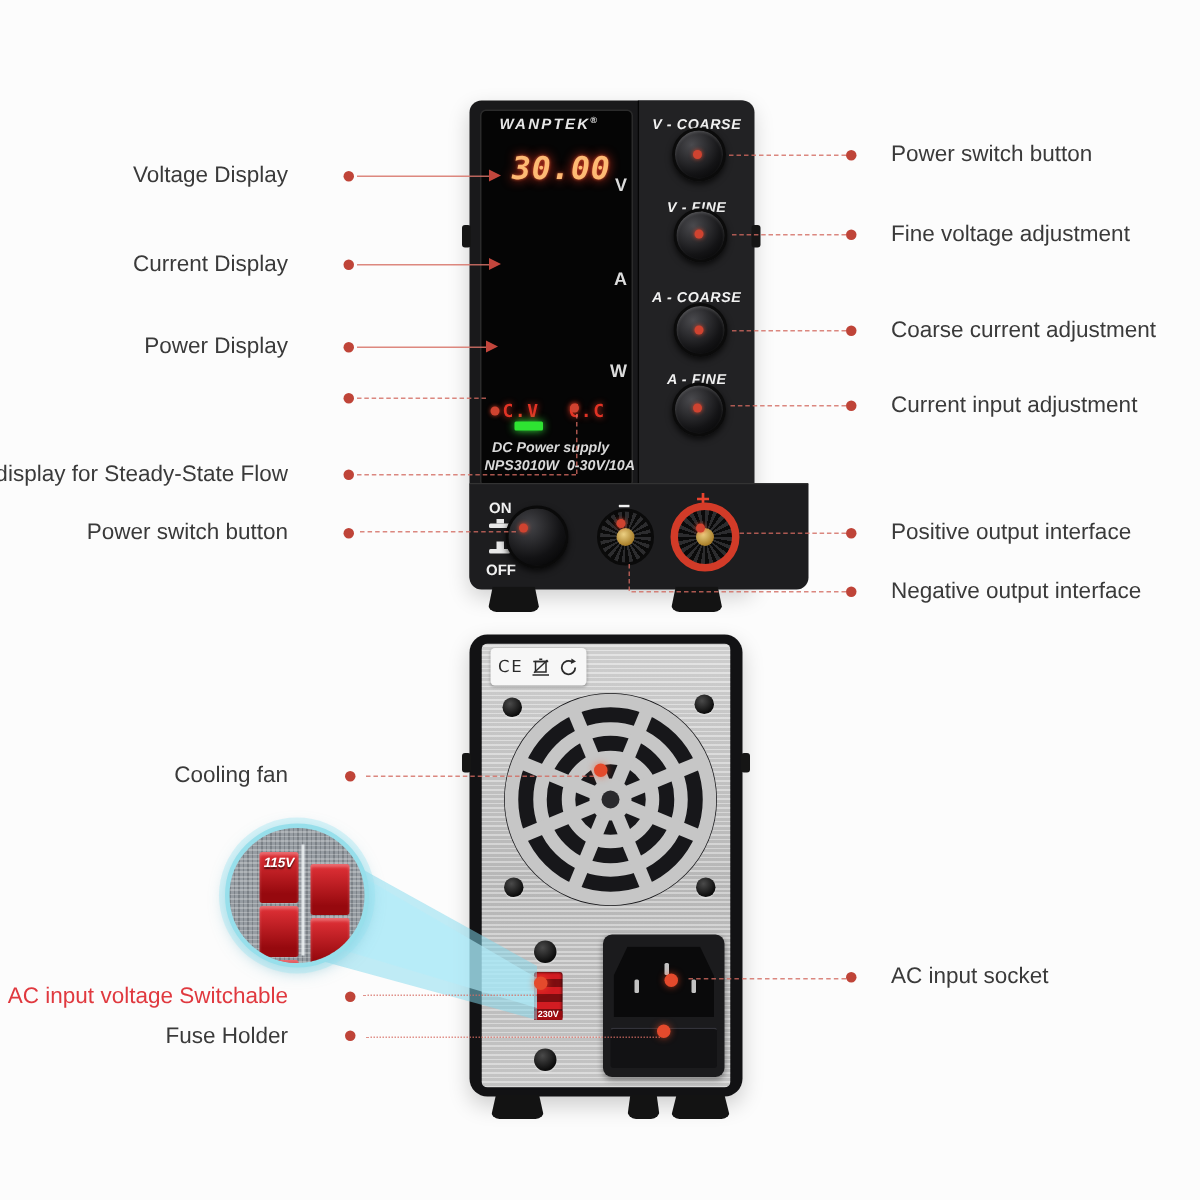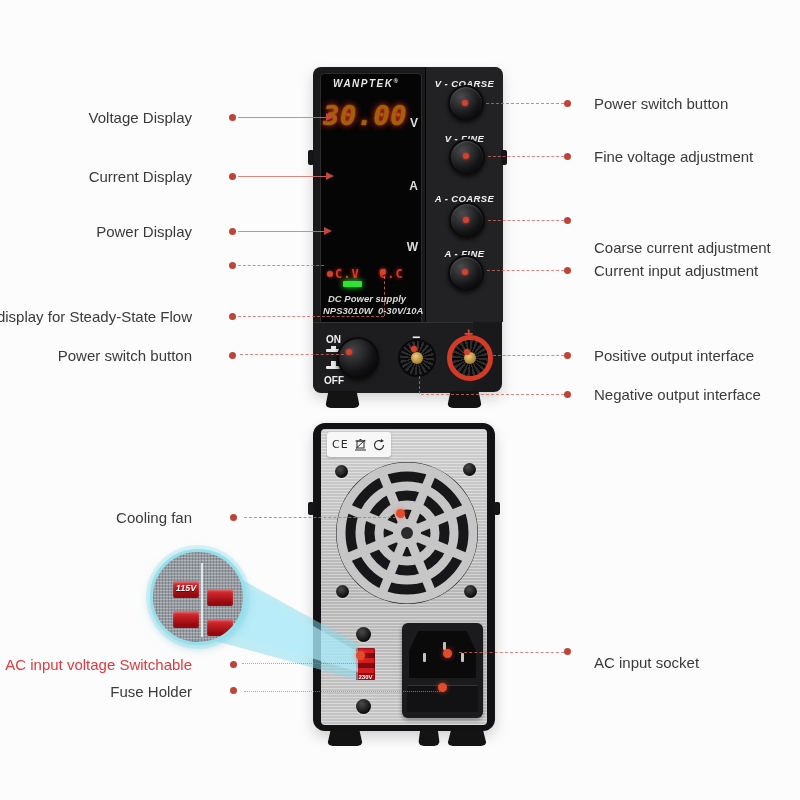--- a/index.html
+++ b/index.html
@@ -24,37 +24,37 @@
   
   #front{position:absolute;left:313px;top:67px;width:189px;height:325px;background:#19191b;
          border-radius:8px;box-shadow:0 6px 14px rgba(0,0,0,.18);}
   #glass{position:absolute;left:7px;top:6px;width:100px;height:250px;background:#050505;
          border:1px solid #2b2b2b;border-radius:4px;}
   .brand{position:absolute;left:12px;top:4px;color:#e6e6e6;font-size:10px;font-weight:bold;
          font-style:italic;letter-spacing:1.5px;}
   .brand sup{font-size:6px;letter-spacing:0;}
   .digits{position:absolute;left:0;right:14px;text-align:right;
           font-family:"DejaVu Sans Mono",monospace;font-weight:bold;font-style:italic;
-          font-size:27px;color:#a16207;letter-spacing:.5px;
+          font-size:21px;color:#fdba74;letter-spacing:.5px;
           text-shadow:0 0 7px rgba(255,55,35,.9),0 0 2px rgba(255,120,60,.8);}
   .unit{position:absolute;right:3px;color:#dcdcdc;font-size:12px;font-weight:bold;}
   .ledtxt{position:absolute;font-family:"DejaVu Sans Mono",monospace;font-weight:bold;
           font-size:12px;color:#e23325;text-shadow:0 0 4px rgba(255,60,40,.8);letter-spacing:1px;}
   .greenbar{position:absolute;left:22px;top:207px;width:19px;height:6px;background:#2ee332;
             border-radius:1px;box-shadow:0 0 6px rgba(60,255,70,.9);}
   .cap{position:absolute;color:#d9d9d9;font-size:9.5px;font-weight:bold;font-style:italic;white-space:nowrap;}
   #knobpanel{position:absolute;left:112px;top:0;width:77px;height:255px;background:#222224;
              border-left:1px solid #050505;border-radius:0 8px 0 0;}
   .knoblabel{position:absolute;width:100%;text-align:center;color:#f2f2f2;font-size:9.5px;
              font-weight:bold;font-style:italic;letter-spacing:.4px;}
   .knob{position:absolute;width:36px;height:36px;border-radius:50%;
         background:radial-gradient(circle at 35% 30%,#4a4a4e,#141416 62%,#000);
         border:2px solid #0b0b0b;box-shadow:0 2px 4px rgba(0,0,0,.7),inset 0 1px 2px rgba(255,255,255,.18);
         box-sizing:border-box;}
-  #lowerfront{position:absolute;left:0;top:255px;width:160px;height:70px;background:#1d1d1f;
+  #lowerfront{position:absolute;left:0;top:255px;width:226px;height:70px;background:#1d1d1f;
               border-top:1px solid #333;border-radius:0 0 8px 8px;}
   .wtxt{position:absolute;color:#f0f0f0;font-weight:bold;font-size:10px;}
   .btnicon{position:absolute;width:14px;}
   .btnicon .bar{width:14px;height:3px;background:#e8e8e8;border-radius:1px;}
   .btnicon .stem{width:5px;height:5px;background:#e8e8e8;margin:0 auto;}
   .pwrbtn{position:absolute;left:24px;top:14px;width:42px;height:42px;border-radius:50%;
           background:radial-gradient(circle at 35% 30%,#454549,#121214 60%,#000);
           border:2px solid #0a0a0a;box-sizing:border-box;box-shadow:0 2px 4px rgba(0,0,0,.7);}
   .term{position:absolute;border-radius:50%;box-sizing:border-box;
         background:repeating-conic-gradient(#2c2c2e 0 9deg,#0a0a0a 9deg 18deg);}
@@ -89,23 +89,23 @@
   #fusedrawer{position:absolute;left:5px;top:62px;width:71px;height:26px;background:#121214;
               border-radius:2px;border-top:1px solid #33333a;}
   
   #inset{position:absolute;left:150px;top:549px;width:96px;height:96px;border-radius:50%;
          box-sizing:border-box;border:3px solid #97dfeb;overflow:hidden;
          background-color:#969ca2;
          background-image:repeating-linear-gradient(0deg,rgba(255,255,255,.25) 0 1px,transparent 1px 3px),
                           repeating-linear-gradient(90deg,rgba(60,66,72,.30) 0 1px,transparent 1px 3px);
          box-shadow:0 0 0 4px rgba(150,225,240,.35),0 3px 10px rgba(100,180,200,.5);}
   .stack{position:absolute;width:26px;}
-  .seg{height:17px;margin-bottom:2px;border-radius:2px;
+  .seg{height:34px;margin-bottom:2px;border-radius:2px;
        background:linear-gradient(180deg,#e23238,#96090e 82%);
-       box-shadow:inset 0 2px 2px rgba(255,255,255,.28);position:relative;margin-top:13px;}
+       box-shadow:inset 0 2px 2px rgba(255,255,255,.28);position:relative;}
   .segtag{position:absolute;left:0;top:2px;width:100%;text-align:center;color:#fff;font-size:9px;
           font-weight:bold;font-style:italic;text-shadow:0 1px 1px rgba(0,0,0,.6);}
   #divider{position:absolute;left:48px;top:11px;width:2px;height:74px;background:rgba(240,244,246,.85);}
 </style>
 </head>
 <body>
 
 <div id="root">
 
   <div id="front">
@@ -259,25 +259,25 @@
   <div class="lbl left" style="top:176px;">Current Display</div>
   <div class="lbl left" style="top:231px;">Power Display</div>
   <div class="lbl left" style="top:316px;">CC display for Steady-State Flow</div>
   <div class="lbl left" style="top:355px;">Power switch button</div>
   <div class="lbl left" style="top:517px;">Cooling fan</div>
   <div class="lbl left red" style="top:664px;text-align:right;">AC input voltage Switchable</div>
   <div class="lbl left" style="top:691px;">Fuse Holder</div>
 
   <div class="lbl right" style="top:103px;">Power switch button</div>
   <div class="lbl right" style="top:156px;">Fine voltage adjustment</div>
-  <div class="lbl right" style="top:220px;margin-top:27px;">Coarse current adjustment</div>
+  <div class="lbl right" style="top:220px;">Coarse current adjustment</div>
   <div class="lbl right" style="top:270px;">Current input adjustment</div>
   <div class="lbl right" style="top:355px;">Positive output interface</div>
   <div class="lbl right" style="top:394px;">Negative output interface</div>
-  <div class="lbl right" style="top:651px;margin-top:11px;">AC input socket</div>
+  <div class="lbl right" style="top:651px;">AC input socket</div>
 
   <div class="ld solid" style="left:238px;top:117px;width:88px;"></div>
   <div class="arrowR" style="left:326px;top:113px;"></div>
   <div class="ld solid" style="left:238px;top:176px;width:88px;"></div>
   <div class="arrowR" style="left:326px;top:172px;"></div>
   <div class="ld solid" style="left:238px;top:231px;width:86px;"></div>
   <div class="arrowR" style="left:324px;top:227px;"></div>
   <div class="ld" style="left:238px;top:265px;width:86px;"></div>
   <div class="ld" style="left:238px;top:316px;width:146px;"></div>
   <div class="vld" style="left:384px;top:276px;height:40px;"></div>

